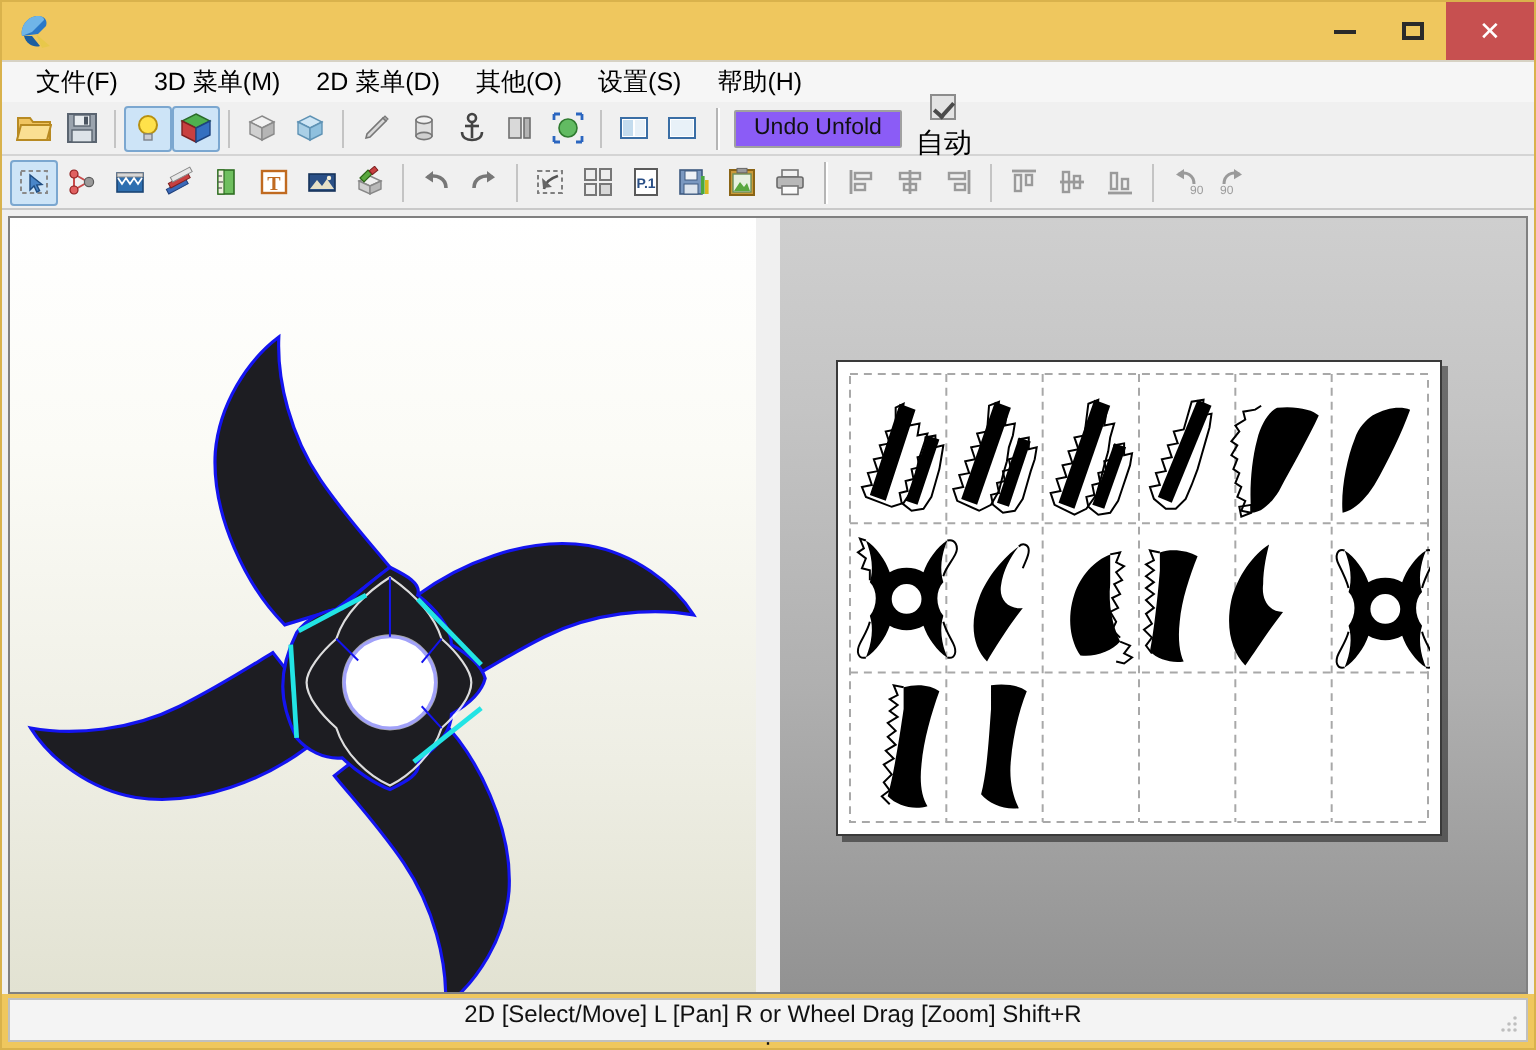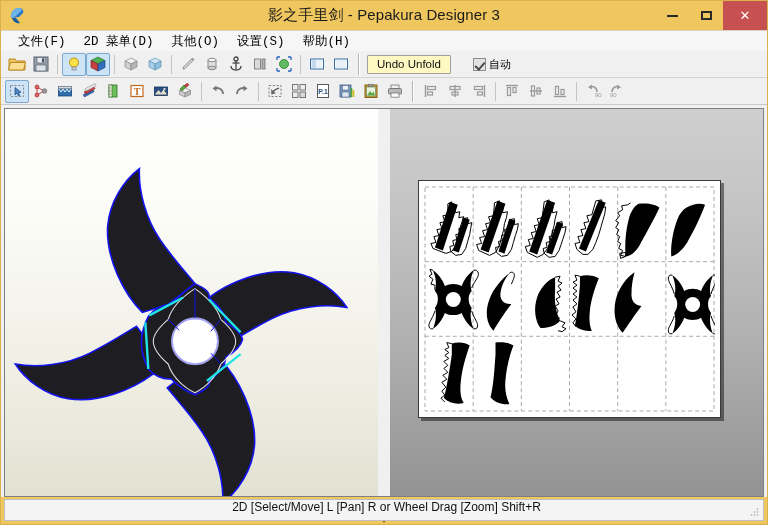--- a/index.html
+++ b/index.html
@@ -63,21 +63,21 @@
   
   .menubar {
     height: 21px; min-height: 21px;
     background: #f6f6f6;
     border-top: 1px solid #d7d2c4;
     display: flex; align-items: center;
     padding-left: 8px;
     font-size: 12.5px;
     color: #000;
   }
-  .menu-item { padding: 2px 9px; white-space: nowrap; cursor: default; font-family: Liberation Mono, monospace; }
+  .menu-item { padding: 2px 9px; white-space: nowrap; cursor: default; }
 
   
   .toolbar {
     height: 27px; min-height: 27px;
     background: #f0f0f0;
     border-bottom: 1px solid #d4d4d4;
     display: flex; align-items: center;
     padding-left: 4px;
     gap: 0px;
   }
@@ -103,35 +103,36 @@
     width: 2px; height: 21px;
     border-left: 1px solid #b5b5b5;
     border-right: 1px solid #ffffff;
     margin: 0 5px;
     flex: 0 0 auto;
   }
   .undo-btn {
     height: 19px;
     padding: 0 9px;
     font-size: 11.5px;
-    background: #fef9c3;
+    background: #8b5cf6;
     border: 1px solid #a0a0a0;
     border-radius: 1px;
     display: flex; align-items: center;
     color: #111;
     margin-left: 2px;
     white-space: nowrap;
   }
   .auto-wrap {
     display: flex; align-items: center;
     gap: 3px;
-    margin-left: 22px;
-    font-size: 11px;
+    margin-left: 7px;
+    font-size: 14px;
     color: #000;
     white-space: nowrap;
+    flex-direction: column;
   }
   .chk {
     width: 13px; height: 13px;
     background: #e3e3e3;
     border: 1px solid #8c8c8c;
     position: relative;
   }
   .chk::after {
     content: "";
     position: absolute;
@@ -214,36 +215,36 @@
 
   <div class="titlebar">
     <div class="app-icon">
       <svg width="22" height="22" viewBox="0 0 22 22">
         <path d="M4 13 C3 8, 7 3, 12 3 C15 3, 17 5, 16 8 L12 12 Z" fill="#2a78c8"></path>
         <path d="M4 13 C3 8, 7 3, 12 3 C14 3, 15 4, 15 5 L9 11 Z" fill="#6fb5e8"></path>
         <path d="M11 12 L18 18 L14 19 Z" fill="#e8c84a"></path>
         <path d="M5 13 C6 17, 10 19, 13 18 L9 13 Z" fill="#1c5ea0"></path>
       </svg>
     </div>
-    <div class="title-text">影之手里剑 - Pepakura Designer 3</div>
     <div class="wincontrols">
       <div class="wc">
         <span class="wc-min"></span>
       </div>
       <div class="wc">
         <span class="wc-max"></span>
       </div>
       <div class="wc close">
         <span>✕</span>
       </div>
     </div>
   </div>
 
   <div class="menubar">
     <div class="menu-item">文件(F)</div>
+    <div class="menu-item">3D 菜单(M)</div>
     <div class="menu-item">2D 菜单(D)</div>
     <div class="menu-item">其他(O)</div>
     <div class="menu-item">设置(S)</div>
     <div class="menu-item">帮助(H)</div>
   </div>
 
   <div class="toolbar">
 
     <div class="tb-btn">
       <svg width="18" height="16" viewBox="0 0 18 16">

